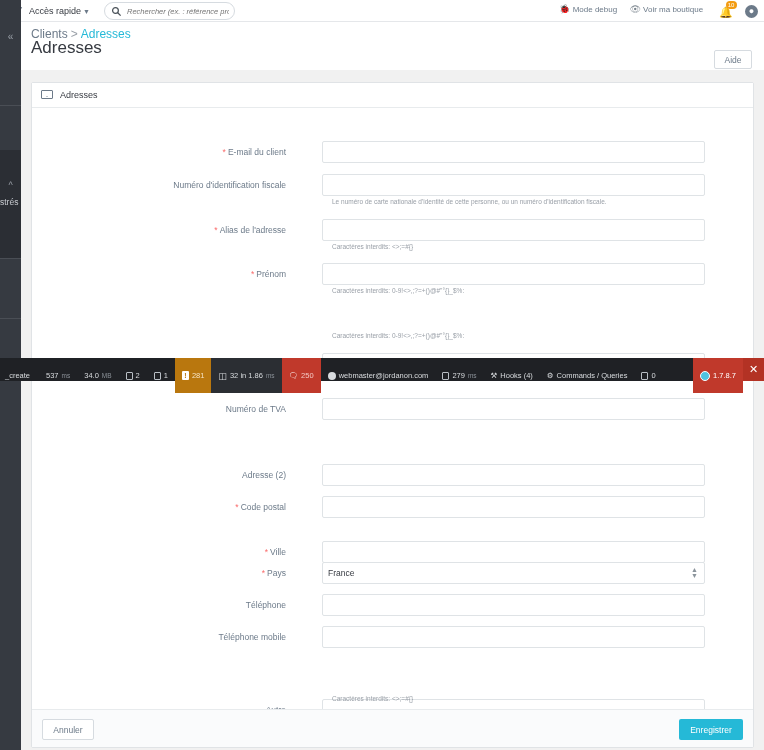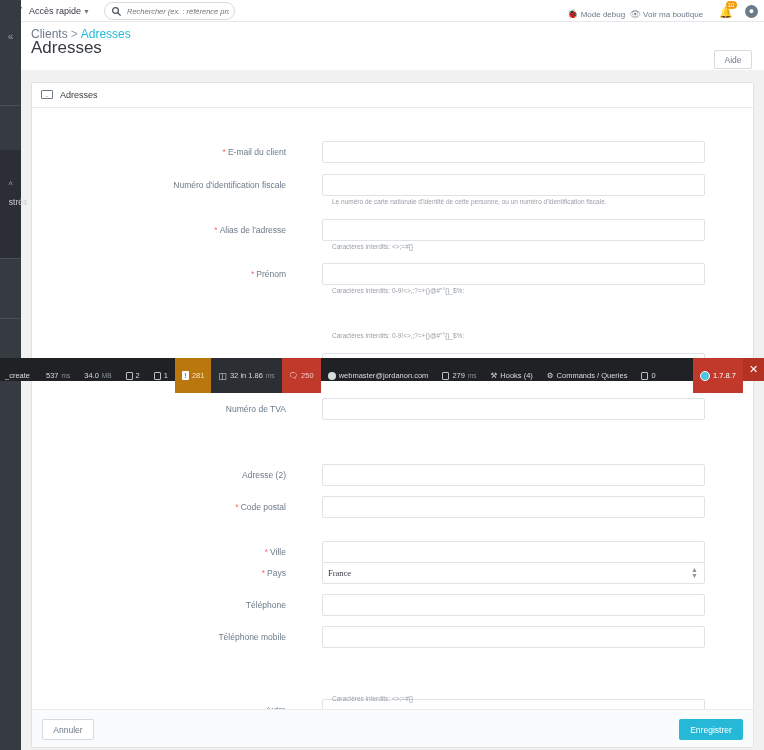--- a/index.html
+++ b/index.html
@@ -24,21 +24,21 @@
   }
   .sb-active {
     position: absolute; left: 0; width: 21px; background: #2b2e34;
   }
   .sb-caret {
     position: absolute; left: 0; width: 21px; height: 14px; color: #9aa0a8;
     font-size: 9px; text-align: center; line-height: 14px;
   }
   .sb-txt {
     position: absolute; left: 0; width: 36px; color: #c9ccd1; font-size: 8.5px;
-    text-align: center; white-space: nowrap; overflow: hidden;
+    white-space: nowrap; overflow: hidden;
   }
 
   
   .header {
     position: absolute; left: 21px; top: 0; right: 0; height: 22px;
     background: #ffffff; border-bottom: 1px solid #e5e7ea; z-index: 30;
   }
   .hdr-version {
     position: absolute; left: -20px; top: 6px; width: 34px;
     font-size: 7px; color: #6c7a89; text-align: left;
@@ -57,22 +57,22 @@
     color: #6c7a89;
   }
   .search-input {
     position: absolute; left: 20px; top: 0; width: 106px; height: 16px;
     border: none; outline: none; background: transparent;
     font-family: "Liberation Sans", sans-serif;
     font-size: 7.5px; font-style: italic; color: #8b949c;
   }
   .hdr-right { position: absolute; right: 4px; top: 0; height: 22px; }
   .hdr-link {
-    display: inline-block; height: 28px; line-height: 28px; font-size: 8px;
-    color: #6c7a89; cursor: pointer; vertical-align: top;
+    display: inline-block; height: 28px; line-height: 19px; font-size: 8px;
+    color: #6c7a89; margin-left: 8px; cursor: pointer; vertical-align: top;
   }
   .hdr-link .gl { font-size: 9px; margin-right: 2px; color: #7a848d; }
   .bell-wrap {
     display: inline-block; position: relative; width: 18px; height: 22px;
     margin-left: 10px; vertical-align: top; cursor: pointer;
   }
   .bell-ico { position: absolute; left: 2px; top: 6px; font-size: 11px; color: #6c7a89; }
   .bell-badge {
     position: absolute; left: 8px; top: 1px; min-width: 11px; height: 8px;
     background: #f39c12; color: #fff; border-radius: 4px;
@@ -143,21 +143,21 @@
   .req { color: #fa6a6a; margin-right: 2px; }
   .fctrl { position: absolute; left: 290px; width: 383px; }
   .inp {
     width: 383px; height: 22px; border: 1px solid #dfe3e6; border-radius: 2px;
     background: #fff; outline: none; padding: 0 5px;
     font-family: "Liberation Sans", sans-serif; font-size: 8.5px; color: #363a41;
   }
   .sel {
     width: 383px; height: 22px; border: 1px solid #dfe3e6; border-radius: 2px;
     background: #fff; outline: none; padding: 0 5px;
-    font-family: Liberation Serif, serif; font-size: 8.5px; color: #363a41;
+    font-family: Liberation Sans, sans-serif; font-size: 8.5px; color: #363a41;
     -webkit-appearance: none; appearance: none;
   }
   .sel-arrow {
     position: absolute; right: 7px; top: 5px; width: 7px; height: 12px;
     color: #8b949c; font-size: 7px; line-height: 6px; text-align: center;
     pointer-events: none;
   }
   .txta {
     width: 383px; height: 32px; border: 1px solid #dfe3e6; border-radius: 2px;
     background: #fff; outline: none; padding: 4px 5px; resize: none;

